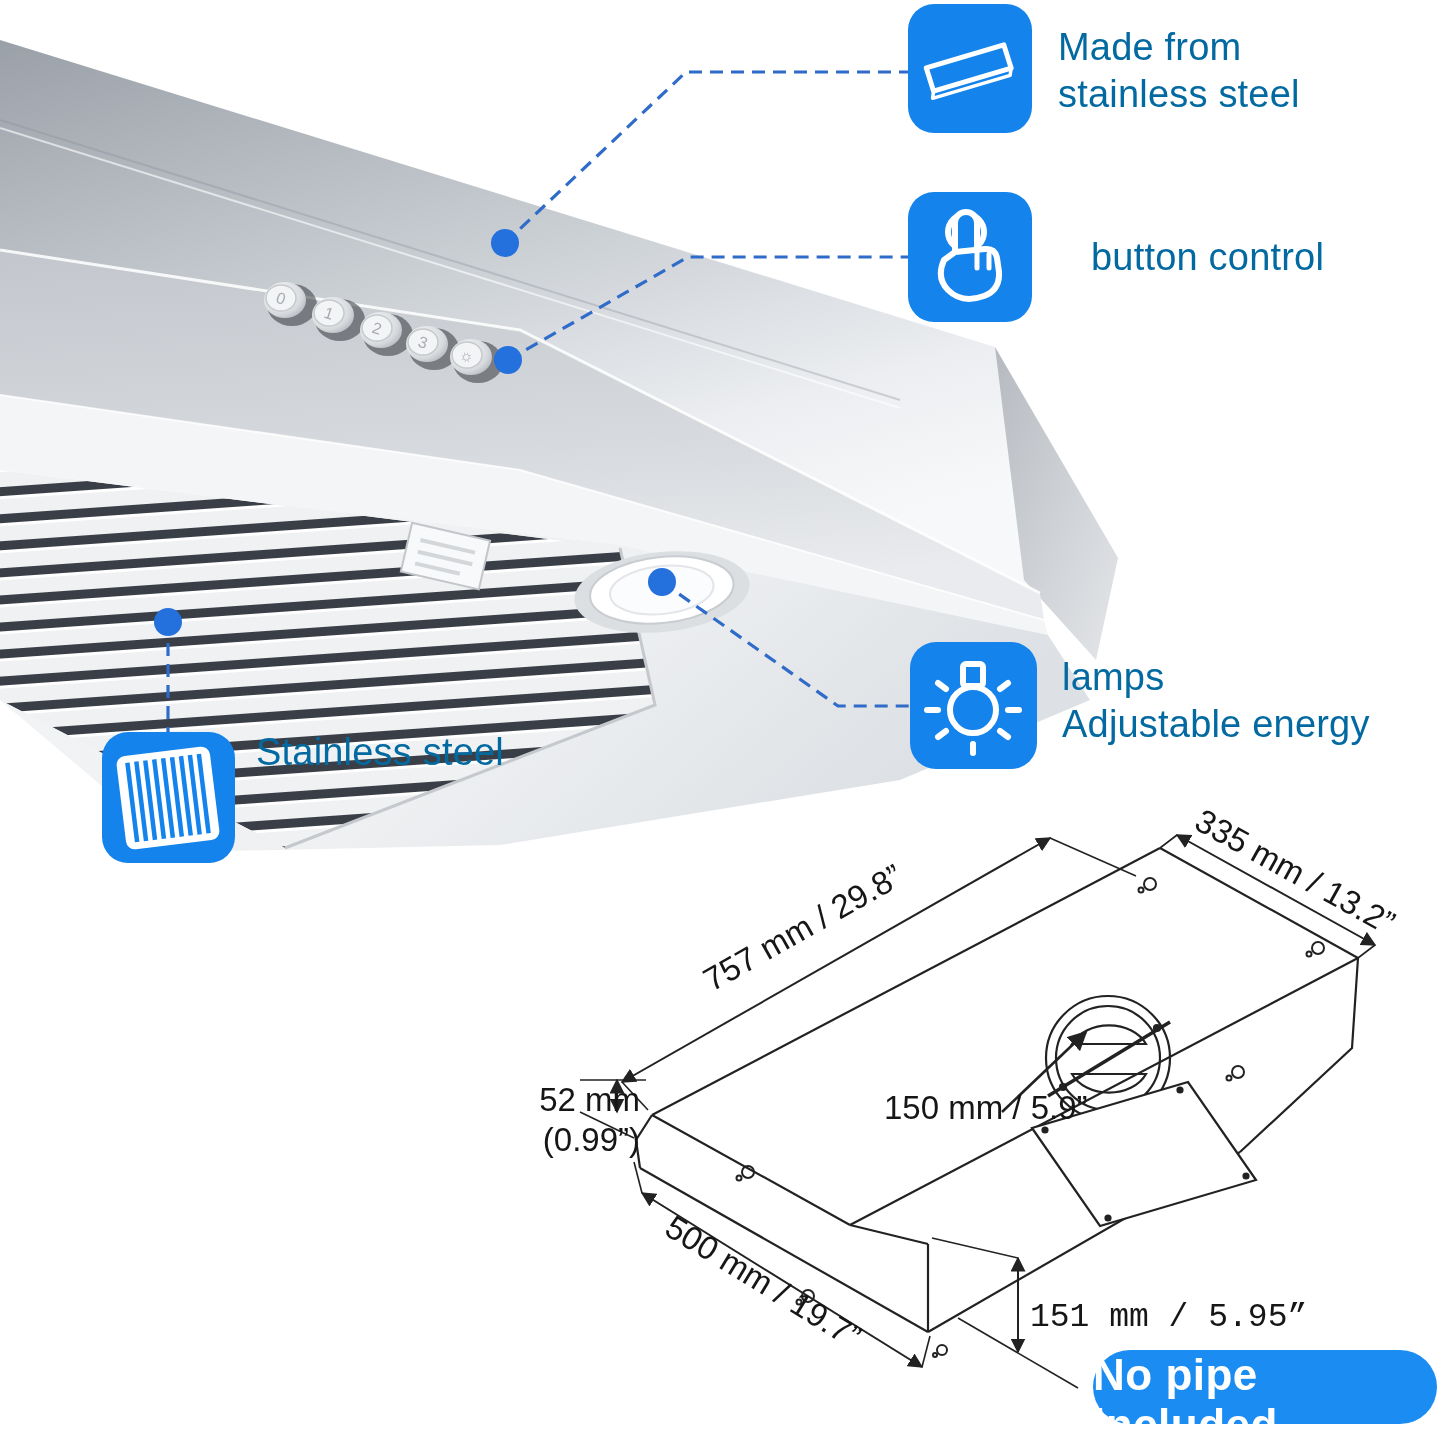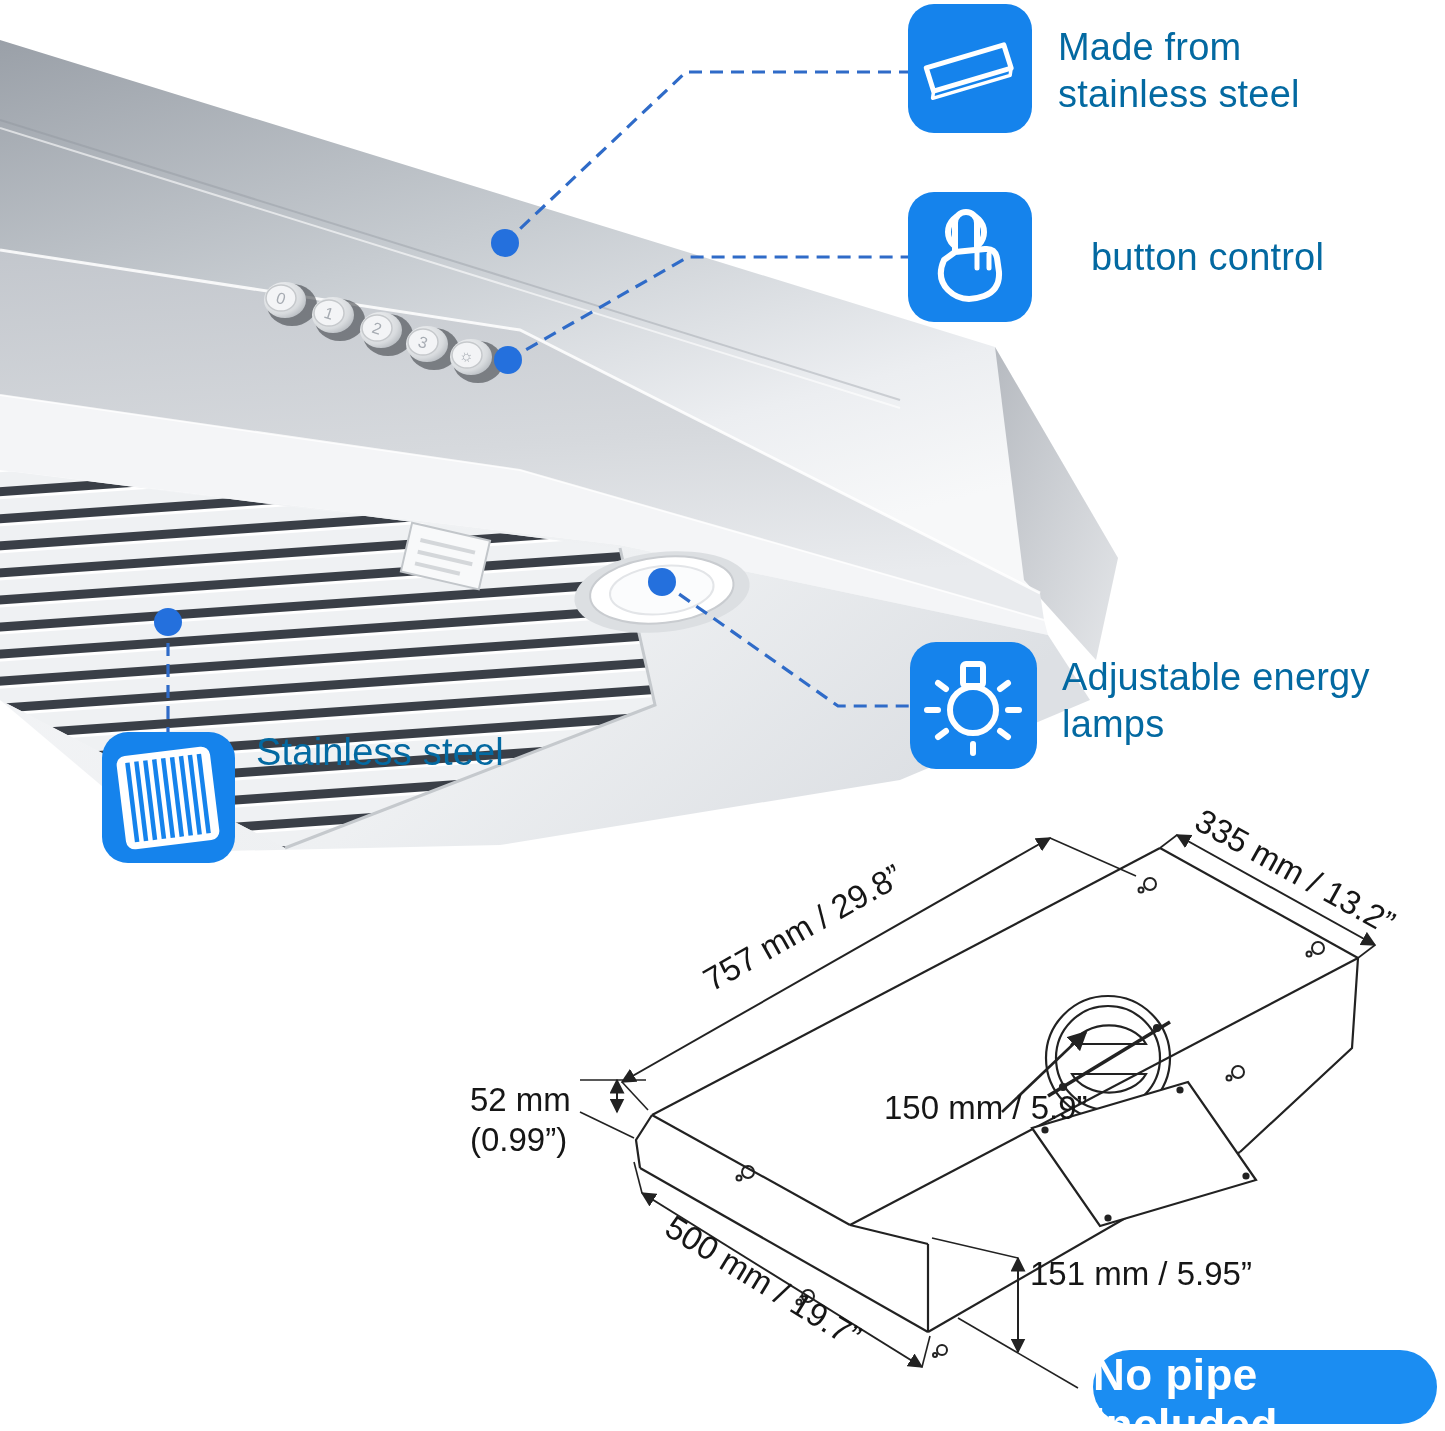--- a/index.html
+++ b/index.html
@@ -275,34 +275,34 @@
 </svg>
 
 <div class="label" style="left:1058px;top:24px;">
   <div>Made from</div>
   <div>stainless steel</div>
 </div>
 <div class="label" style="left:1091px;top:234px;">
   <div>button control</div>
 </div>
 <div class="label" style="left:1062px;top:654px;">
+  <div>lamps</div>
   <div>Adjustable energy</div>
-  <div>lamps</div>
 </div>
 <div class="label" style="left:256px;top:729px;">
   <div>Stainless steel</div>
 </div>
 
 <div class="dim rot" style="left:588px;top:908px;width:430px;transform:rotate(-29.5deg);">757 mm / 29.8”</div>
 <div class="dim rot" style="left:1120px;top:852px;width:350px;transform:rotate(29deg);">335 mm / 13.2”</div>
-<div class="dim" style="left:470px;top:1080px;width:170px;text-align:left;">
+<div class="dim" style="left:470px;top:1080px;width:170px;text-align:right;">
   <div>52 mm</div>
   <div>(0.99”)</div>
 </div>
 <div class="dim" style="left:884px;top:1088px;">150 mm / 5.9”</div>
 <div class="dim rot" style="left:548px;top:1262px;width:430px;transform:rotate(31.5deg);">500 mm / 19.7”</div>
-<div class="dim" style="left:1030px;top:1254px;">151 mm / 5.95”</div>
+<div class="dim" style="left:1030px;top:1298px;font-family:Liberation Mono, monospace;">151 mm / 5.95”</div>
 
 <div class="pill">
   <span>No pipe included</span>
 </div>
 
 </div>
 
 </body></html>

